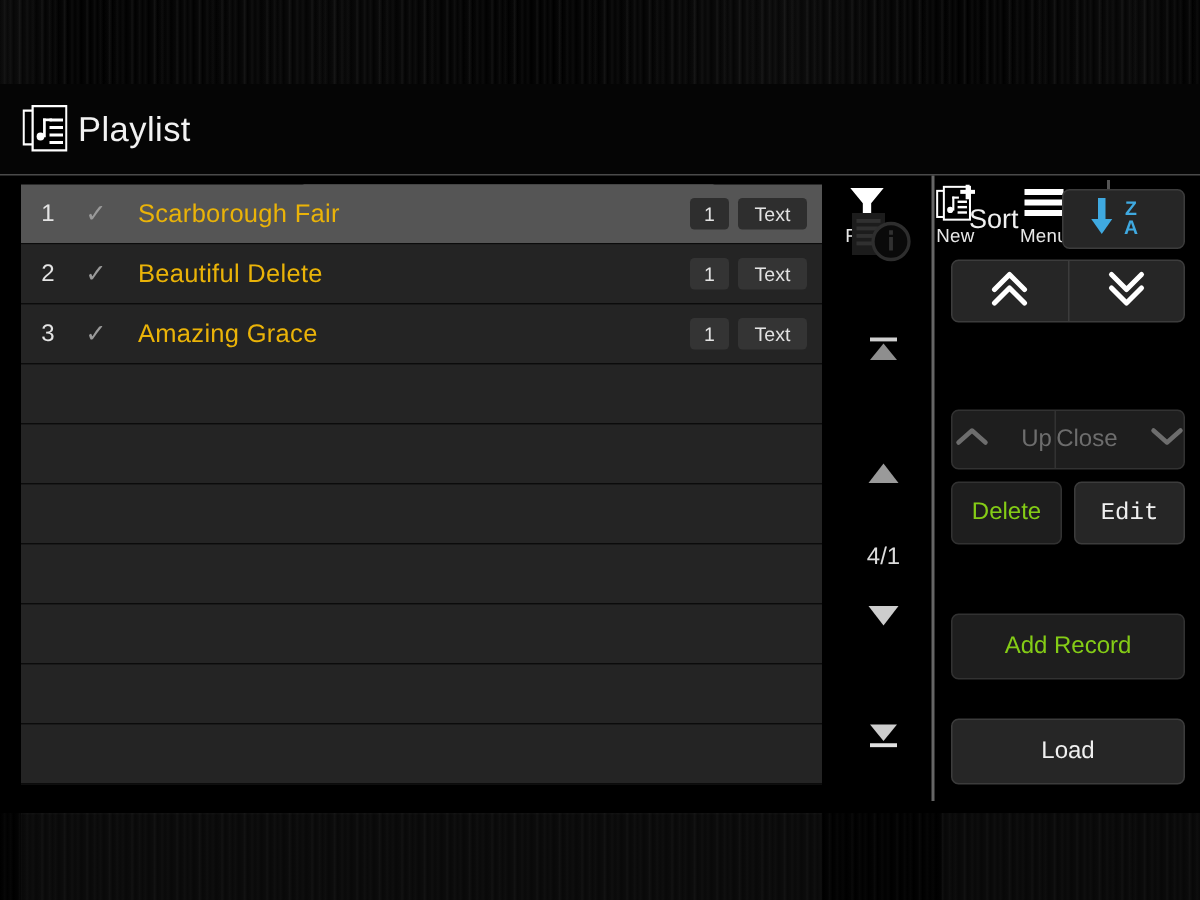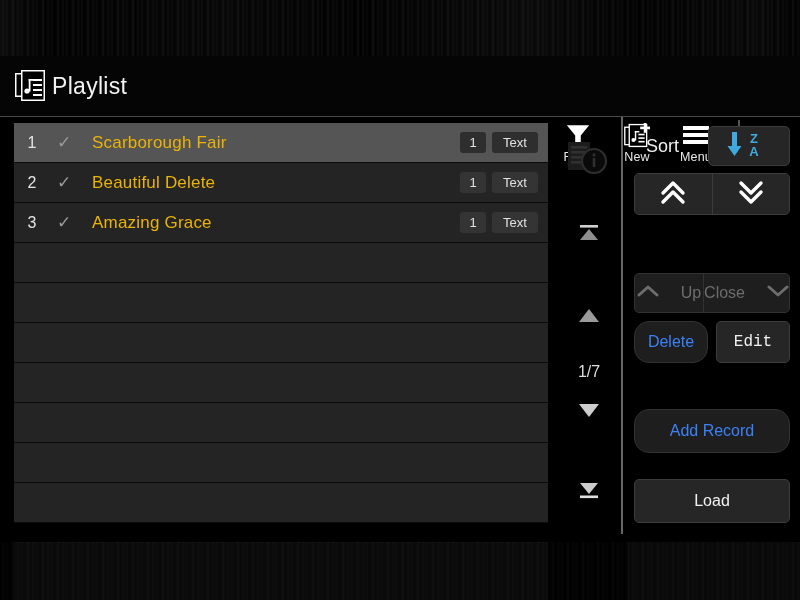--- a/index.html
+++ b/index.html
@@ -106,21 +106,21 @@
     position:absolute; left:621px; top:117px; width:2px; height:417px; background:#666;
   }
 
   
   #right-panel { position:absolute; left:628px; top:123px; width:172px; height:400px; }
   .ctl {
     background:#262626; border:1px solid #3c3c3c; border-radius:5px;
     color:#f0f0f0; display:flex; align-items:center; justify-content:center;
     font-size:16px; cursor:pointer; position:absolute;
   }
-  .ctl.disabled { color:#3b82f6; border-color:#323232; background:#1e1e1e;border-radius:15px; }
+  .ctl.disabled { color:#84cc16; border-color:#323232; background:#1e1e1e; }
   #sort-label {
     position:absolute; left:18px; top:13px; font-size:18px; color:#f0f0f0;
   }
   #sort-button { left:80px; top:3px; width:82px; height:40px; }
   #nudge-group {
     position:absolute; left:6px; top:50px; width:156px; height:42px;
     background:#262626; border:1px solid #3c3c3c; border-radius:5px; display:flex;
   }
   .nudge-half { flex:1; display:flex; align-items:center; justify-content:center; cursor:pointer; }
   #nudge-sep { width:1px; background:#3c3c3c; }
@@ -300,21 +300,21 @@
     </div>
 
     <div id="page-up" class="pager-btn">
       <span>
         <svg viewBox="0 0 22 16" width="22" height="16">
           <polygon points="11,1 21,14 1,14" fill="#9a9a9a"></polygon>
         </svg>
       </span>
     </div>
 
-    <div id="page-indicator">1/7</div>
+    <div id="page-indicator">4/1</div>
 
     <div id="page-down" class="pager-btn">
       <span>
         <svg viewBox="0 0 22 16" width="22" height="16">
           <polygon points="1,2 21,2 11,15" fill="#cdcdcd"></polygon>
         </svg>
       </span>
     </div>
 
     <div id="page-last" class="pager-btn">

